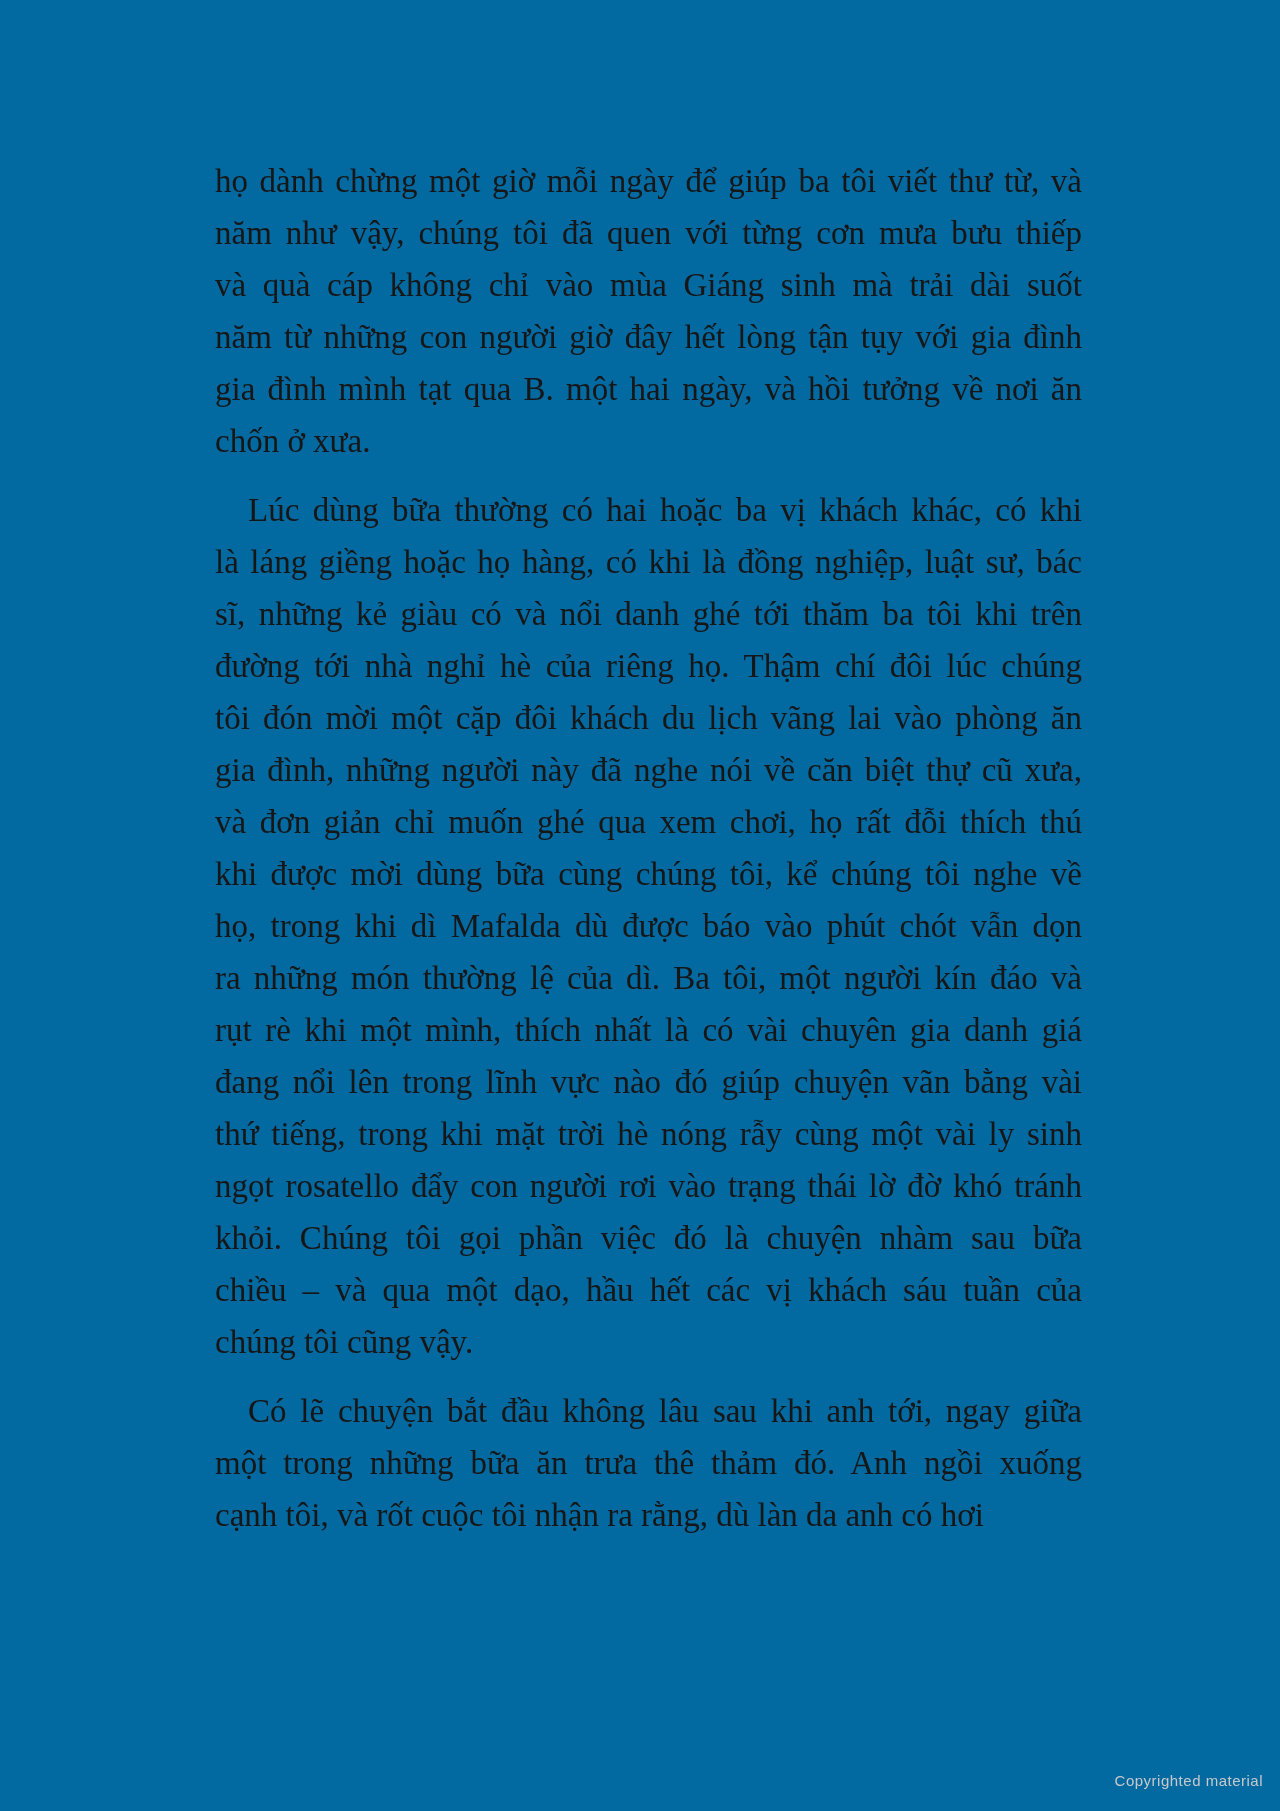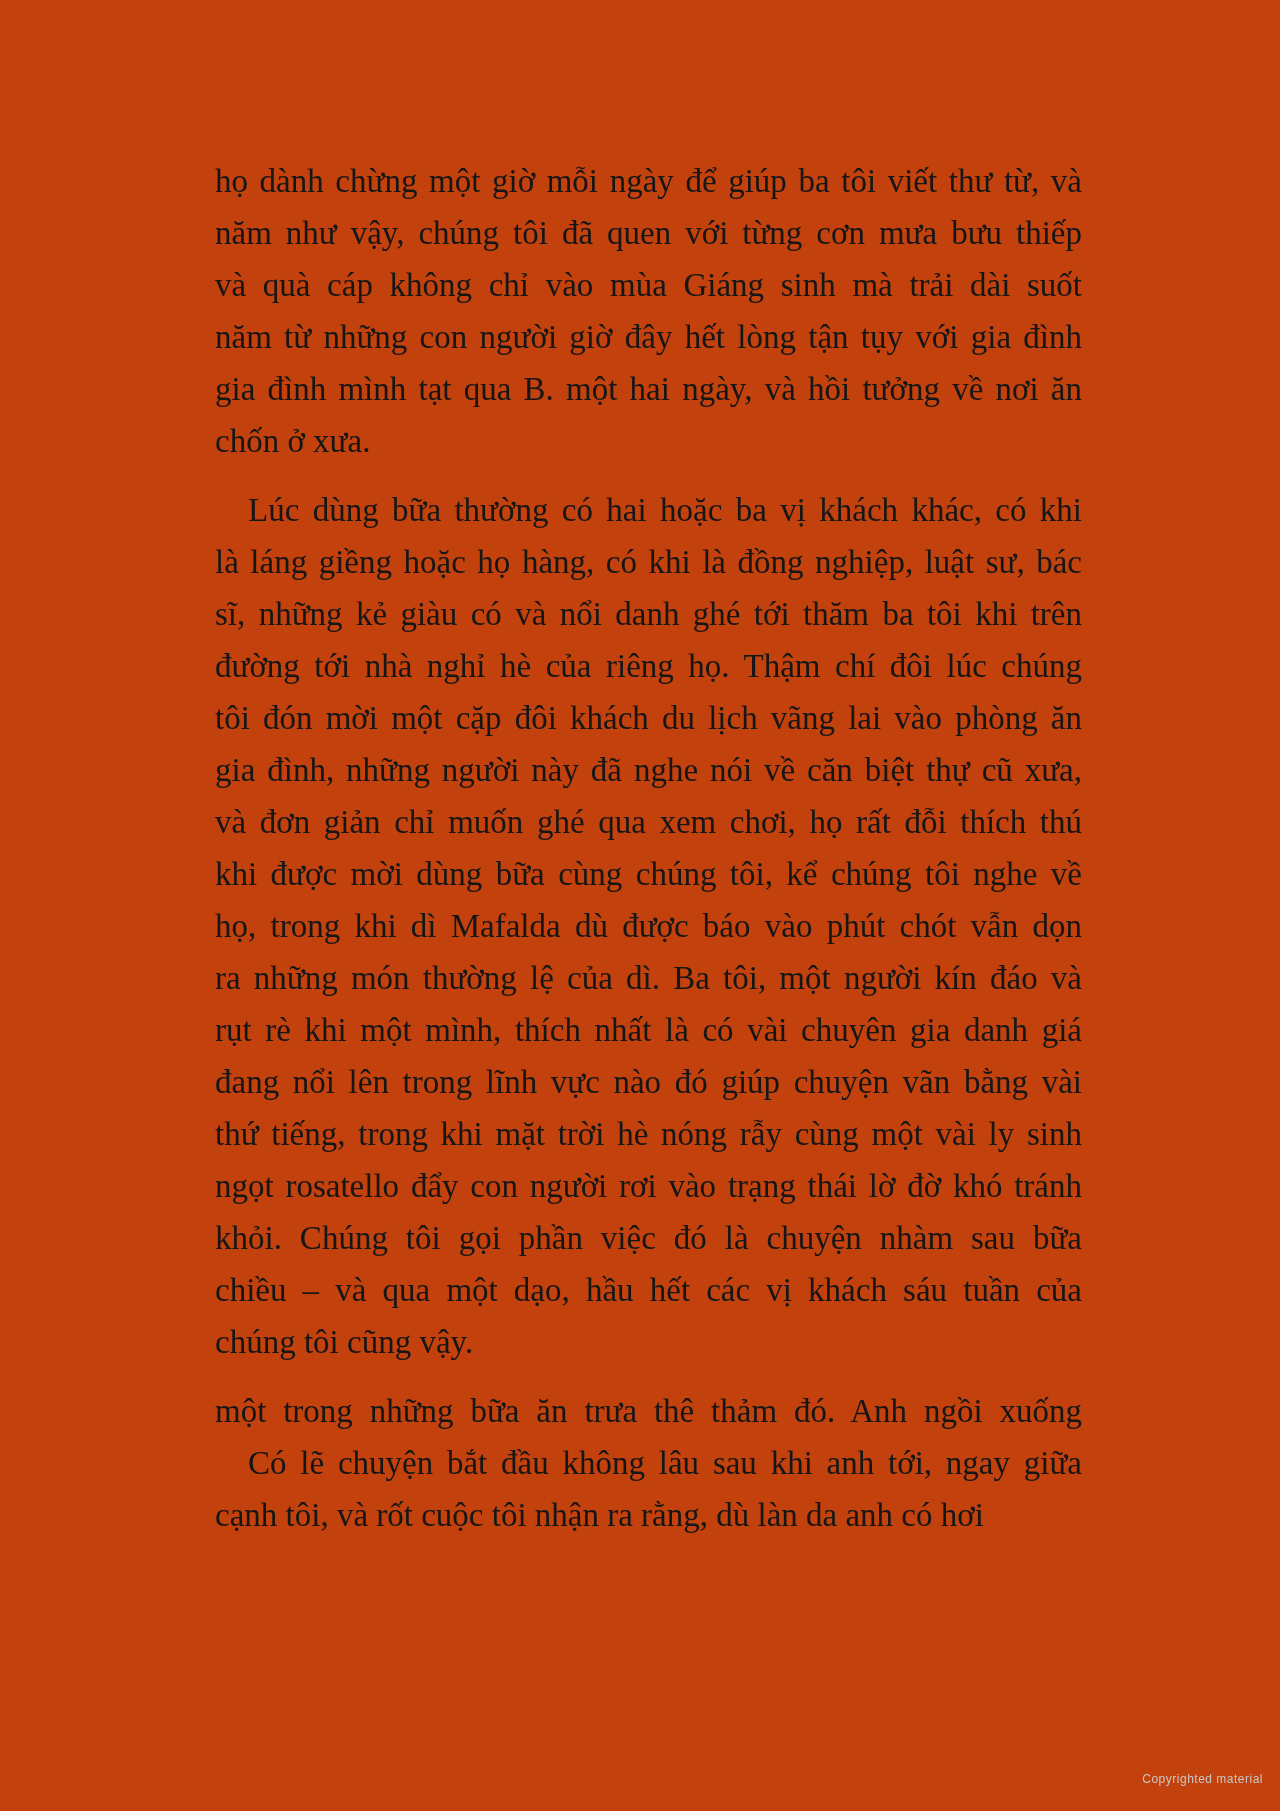--- a/index.html
+++ b/index.html
@@ -4,21 +4,21 @@
 <style>
   html, body {
     margin: 0;
     padding: 0;
     background: #ffffff;
   }
   .page {
     position: relative;
     width: 1280px;
     height: 1811px;
-    background: #c2410c;
+    background: #0369a1;
     overflow: hidden;
     font-family: "Liberation Serif", "DejaVu Serif", serif;
     color: #161616;
   }
   .page-text {
     position: absolute;
     left: 215px;
     top: 155px;
     width: 867px;
     font-size: 33px;
@@ -37,21 +37,21 @@
     text-align-last: left;
   }
   .line.indent {
     text-indent: 33px;
   }
   .watermark {
     position: absolute;
     right: 17px;
     top: 1772px;
     font-family: "Liberation Sans", "DejaVu Sans", sans-serif;
-    font-size: 12px;
+    font-size: 15px;
     color: #c8c8c8;
     letter-spacing: 0.5px;
   }
 </style>
 </head>
 <body>
 
 <div class="page">
 
   <div class="page-text">
@@ -79,22 +79,22 @@
       <div class="line">rụt rè khi một mình, thích nhất là có vài chuyên gia danh giá</div>
       <div class="line">đang nổi lên trong lĩnh vực nào đó giúp chuyện vãn bằng vài</div>
       <div class="line">thứ tiếng, trong khi mặt trời hè nóng rẫy cùng một vài ly sinh</div>
       <div class="line">ngọt rosatello đẩy con người rơi vào trạng thái lờ đờ khó tránh</div>
       <div class="line">khỏi. Chúng tôi gọi phần việc đó là chuyện nhàm sau bữa</div>
       <div class="line">chiều – và qua một dạo, hầu hết các vị khách sáu tuần của</div>
       <div class="line last">chúng tôi cũng vậy.</div>
     </div>
 
     <div class="paragraph">
+      <div class="line indent">Có lẽ chuyện bắt đầu không lâu sau khi anh tới, ngay giữa</div>
       <div class="line">một trong những bữa ăn trưa thê thảm đó. Anh ngồi xuống</div>
-      <div class="line indent">Có lẽ chuyện bắt đầu không lâu sau khi anh tới, ngay giữa</div>
       <div class="line last">cạnh tôi, và rốt cuộc tôi nhận ra rằng, dù làn da anh có hơi</div>
     </div>
 
   </div>
 
   <div class="watermark">Copyrighted material</div>
 
 </div>
 
 </body></html>

